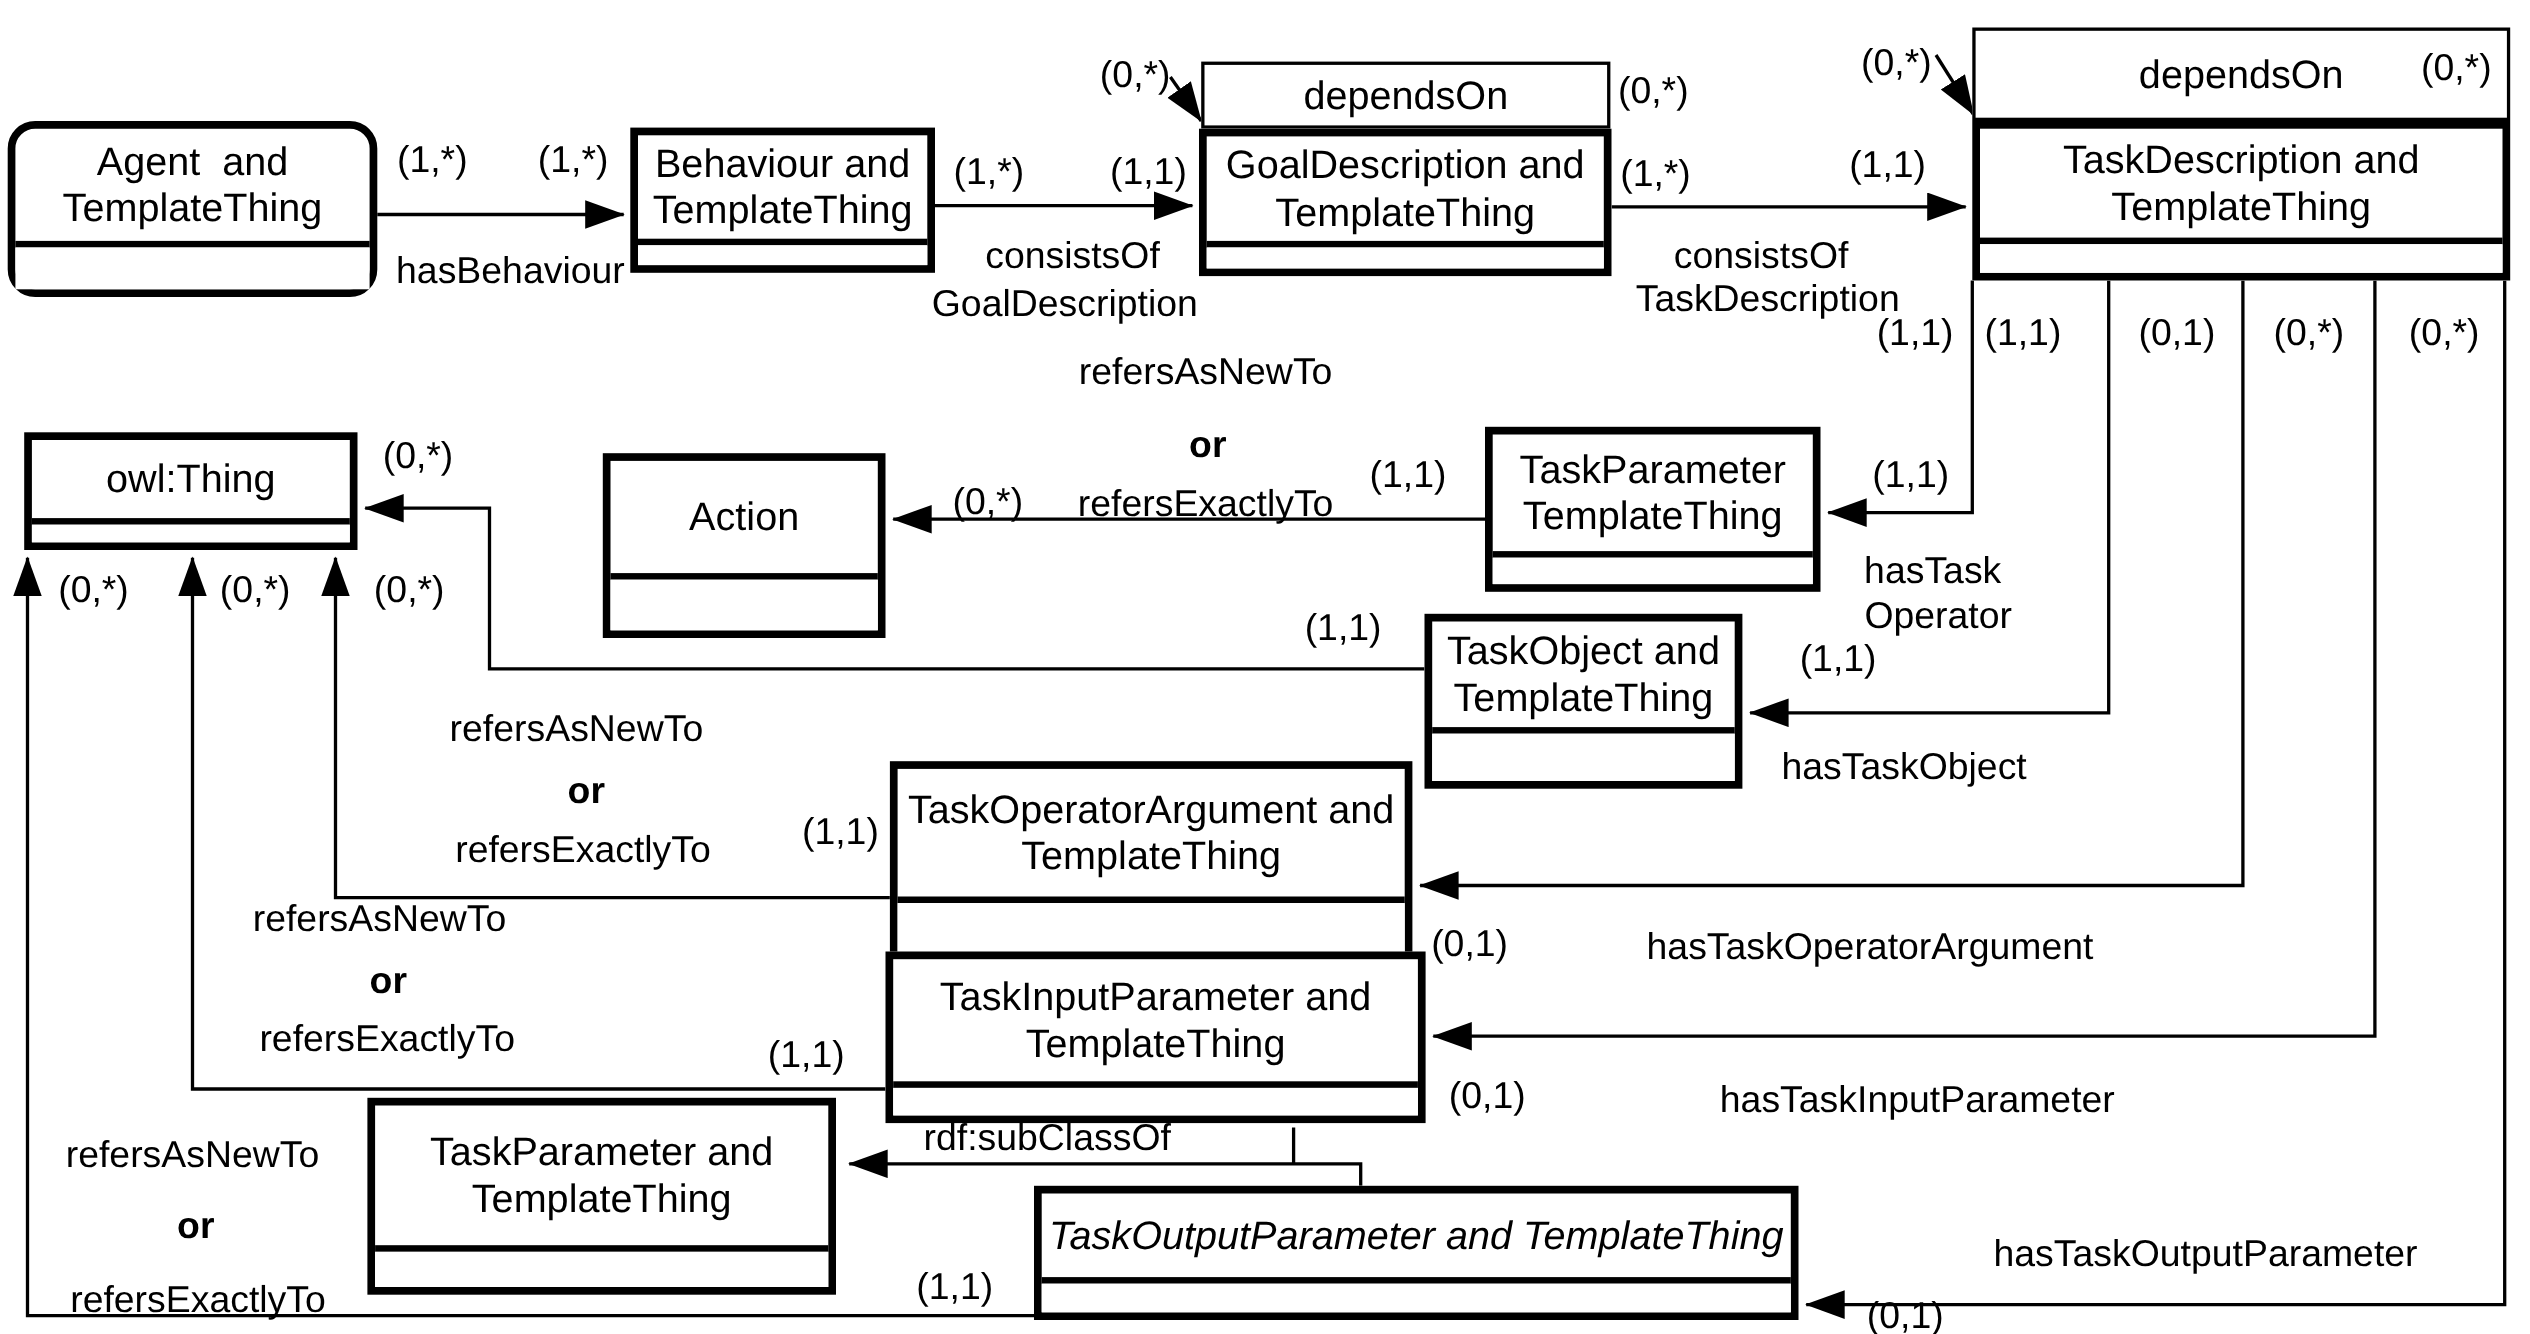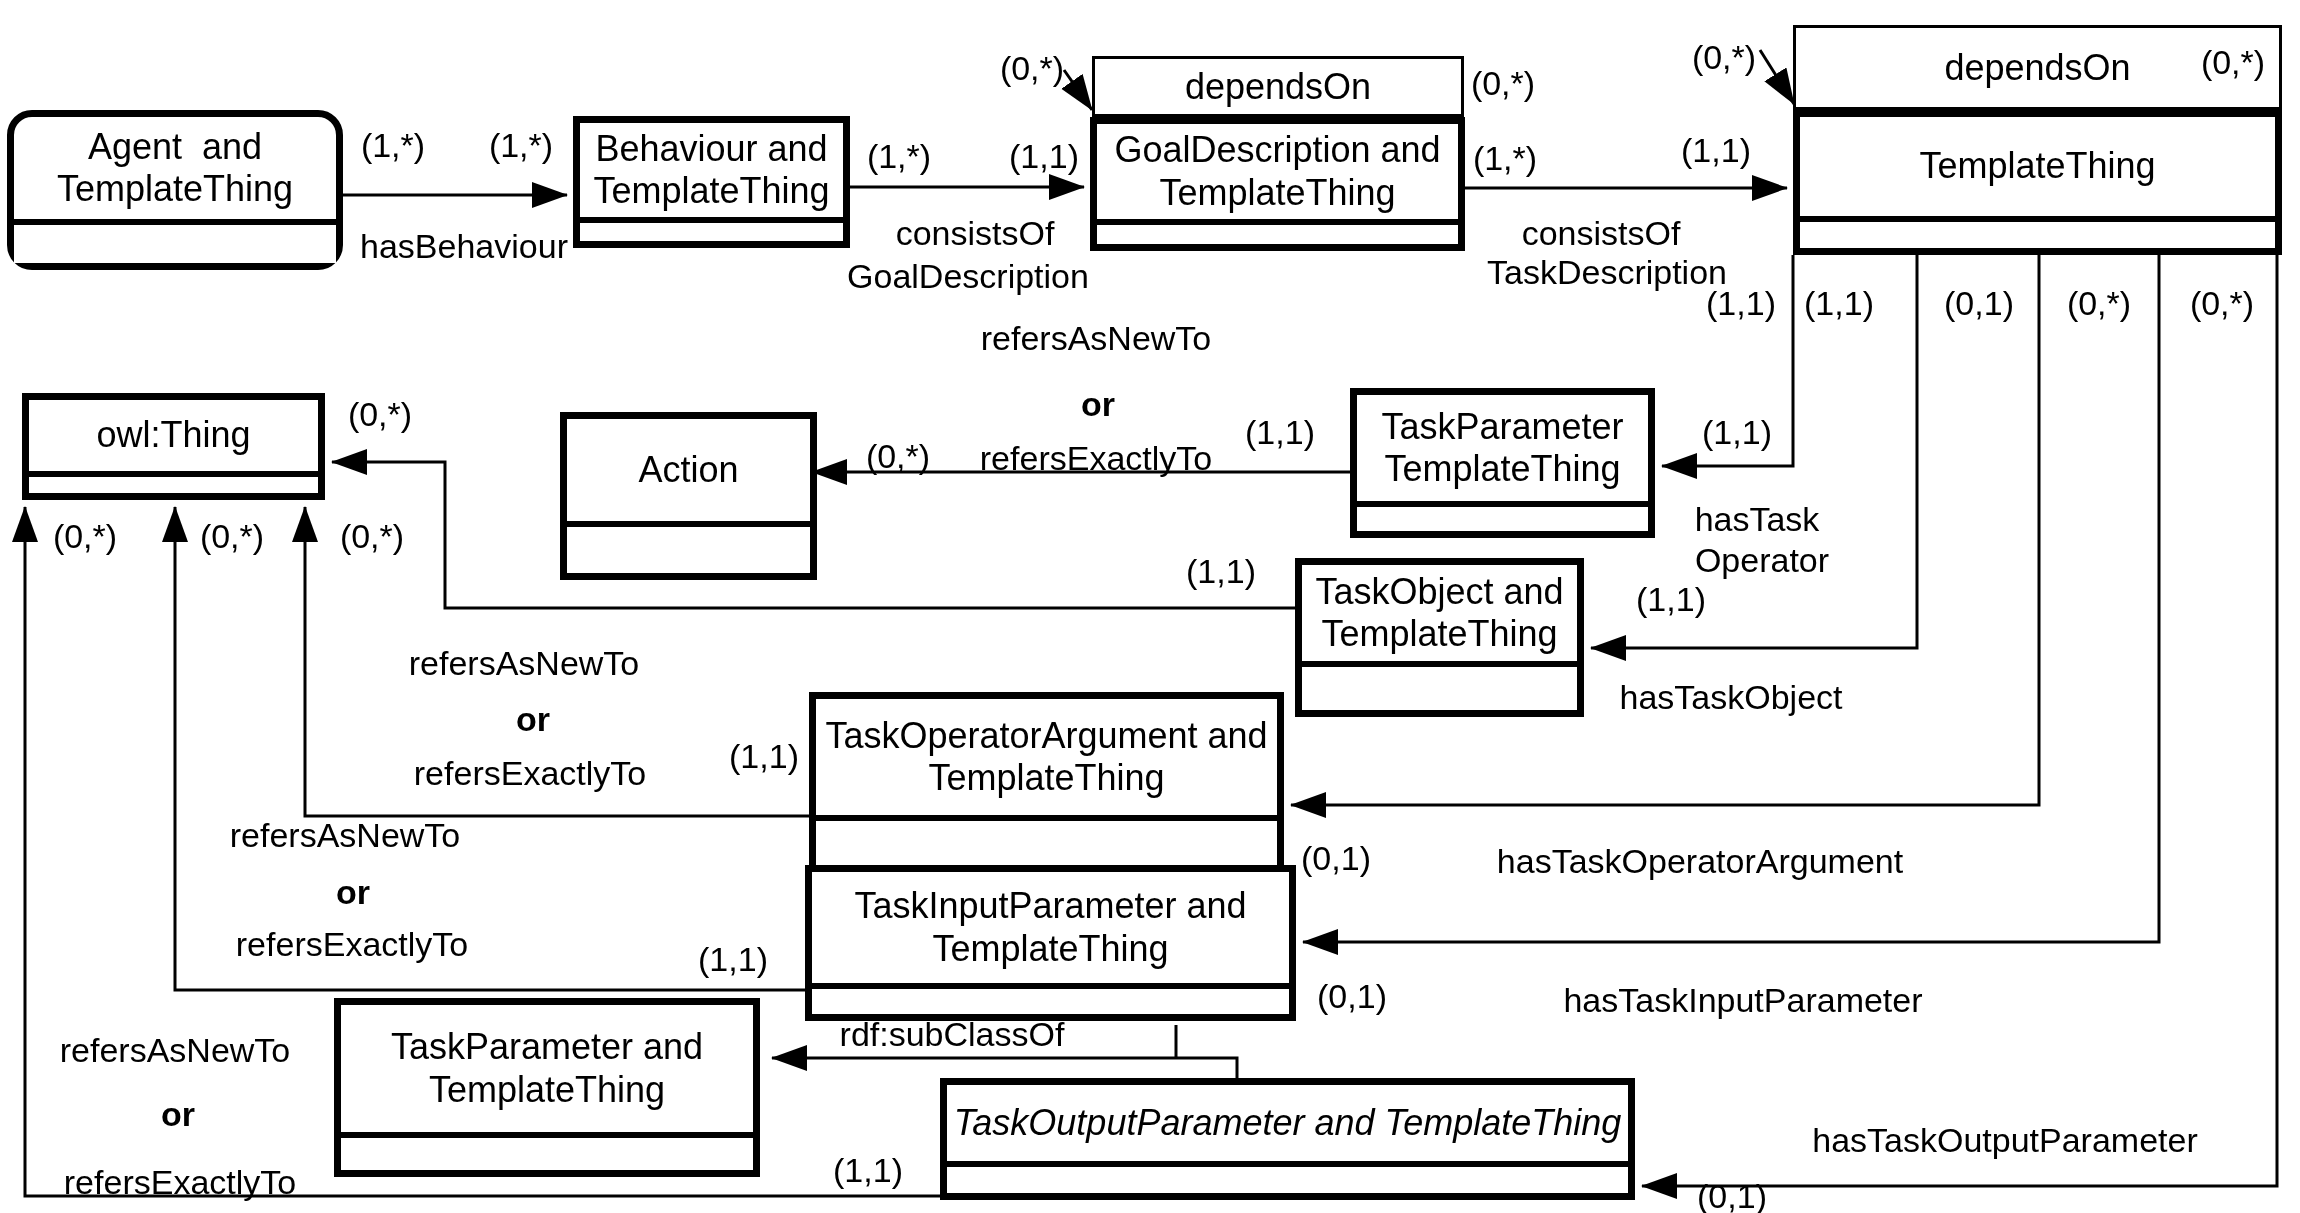--- a/index.html
+++ b/index.html
@@ -72,25 +72,26 @@
       </div>
       <div class="class-box" style="left: 1090px; top: 117px; width: 375px; height: 134px;">
         <div class="box-title" style="height: 101px;">
           <div class="box-line">GoalDescription and</div>
           <div class="box-line">TemplateThing</div>
         </div>
         <div class="box-attr"></div>
       </div>
       <div class="class-box" style="left: 1793px; top: 110px; width: 489px; height: 145px;">
         <div class="box-title" style="height: 105px;">
+          <div class="box-line">TaskDescription and</div>
           <div class="box-line">TemplateThing</div>
         </div>
         <div class="box-attr"></div>
       </div>
-      <div class="class-box" style="left: 548px; top: 412px; width: 257px; height: 168px; margin-left: 12px;">
+      <div class="class-box" style="left: 548px; top: 412px; width: 257px; height: 168px;">
         <div class="box-title" style="height: 108px;">
           <div class="box-line">Action</div>
         </div>
         <div class="box-attr"></div>
       </div>
       <div class="class-box" style="left: 1350px; top: 388px; width: 305px; height: 150px;">
         <div class="box-title" style="height: 112px;">
           <div class="box-line">TaskParameter</div>
           <div class="box-line">TemplateThing</div>
         </div>

